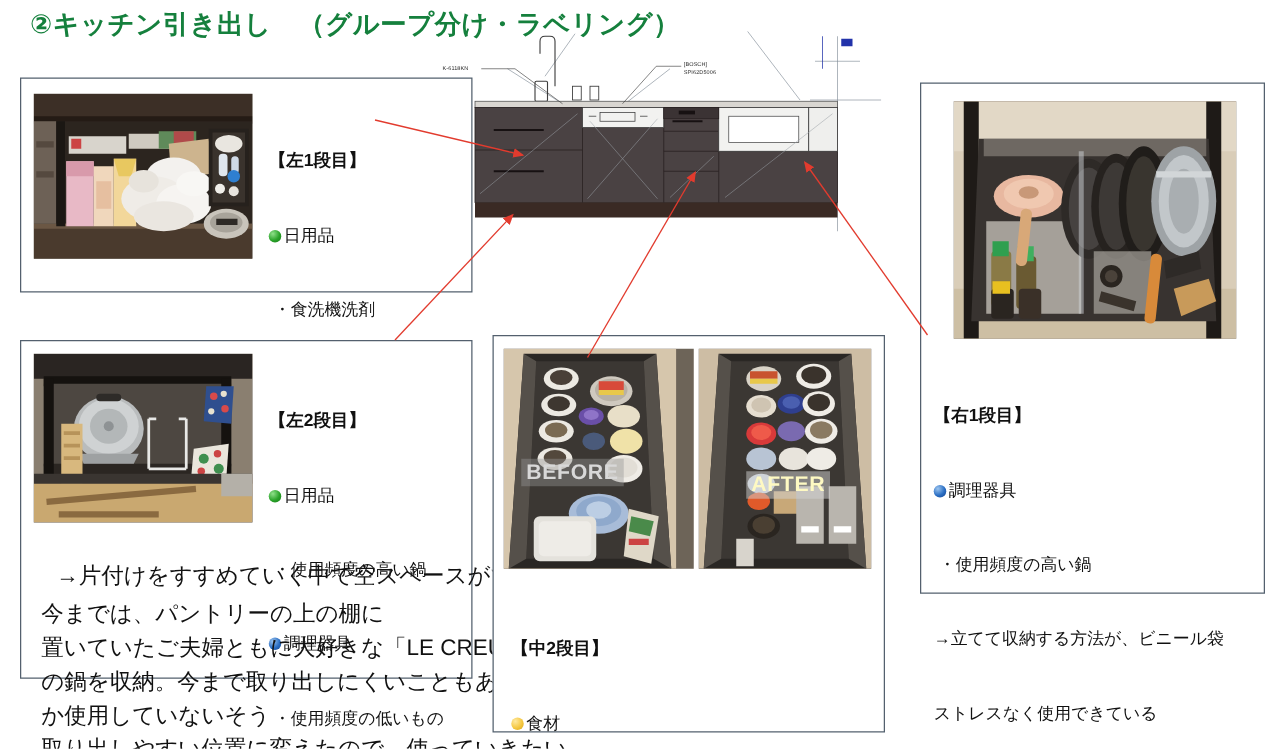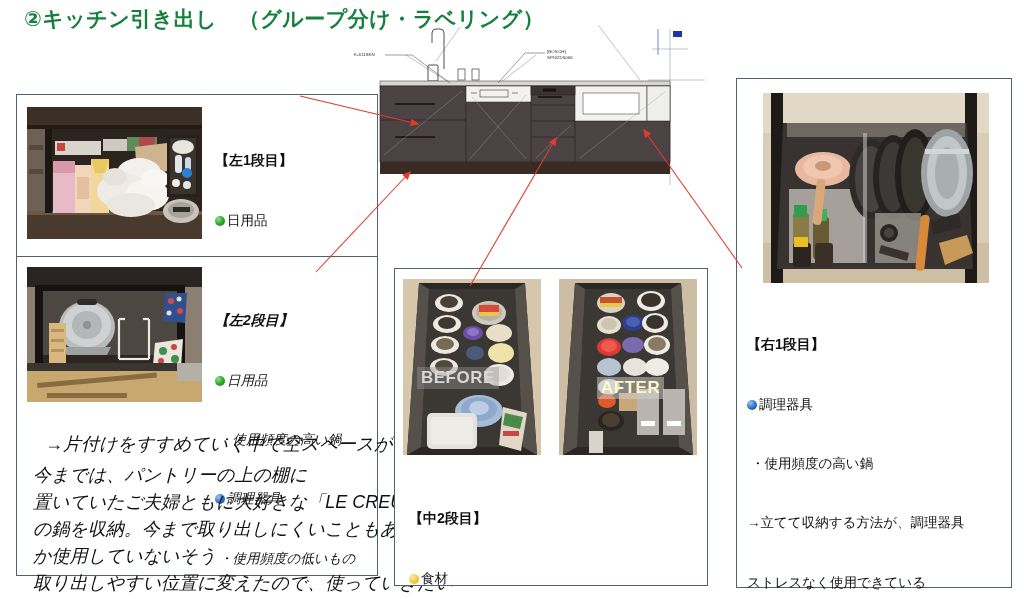--- a/index.html
+++ b/index.html
@@ -145,21 +145,21 @@
         <line x1="205" y1="28" x2="185" y2="28"></line>
         <line x1="185" y1="28" x2="158" y2="58"></line>
       </g>
     </svg>
     <div class="cadtxt" style="left:14px;top:27px;">K-6118KN</div>
     <div class="cadtxt" style="left:207px;top:24px;">[BOSCH]
 SPI62D5006</div>
     <div class="cadtxt blue" style="left:335px;top:7px;">SM</div>
   </div>
 
-  <div class="box" style="left:16px;top:62px;width:362px;height:172px;margin-top:32px;">
+  <div class="box" style="left:16px;top:62px;width:362px;height:172px;">
 
     <div class="photo" style="left:10px;top:12px;width:175px;height:132px;">
       <svg width="175" height="132" viewBox="0 0 175 132">
         <rect width="175" height="132" fill="#5a5046"></rect>
         <rect x="0" y="0" width="175" height="22" fill="#3c2f26"></rect>
         <rect x="0" y="18" width="175" height="6" fill="#241b15"></rect>
         <rect x="0" y="22" width="175" height="82" fill="#2c251f"></rect>
         <rect x="0" y="104" width="175" height="28" fill="#4a3a2d"></rect>
         <rect x="0" y="104" width="175" height="4" fill="#6b5744"></rect>
 
@@ -209,21 +209,21 @@
     <div class="tblock" style="left:198px;top:16px;">
       <div class="hdr">【左1段目】</div>
       <div class="li"><span class="bullet b-green"></span><span>日用品</span></div>
       <div class="li" style="padding-left:4px;">・食洗機洗剤</div>
       <div class="li" style="padding-left:4px;">・ゴミ袋ストック</div>
       <div class="li" style="padding-left:4px;">・ビニール袋</div>
       <div class="li" style="padding-left:4px;">・キッチン掃除用品</div>
     </div>
   </div>
 
-  <div class="box" style="left:16px;top:256px;width:362px;height:320px;font-style:italic;">
+  <div class="box" style="left:16px;top:272px;width:362px;height:271px;">
     <div class="photo" style="left:10px;top:10px;width:175px;height:135px;">
       <svg width="175" height="135" viewBox="0 0 175 135">
         <rect width="175" height="135" fill="#8a7f70"></rect>
         <rect x="0" y="0" width="175" height="20" fill="#2a2522"></rect>
         <rect x="8" y="18" width="150" height="8" fill="#15120f"></rect>
         <rect x="8" y="24" width="150" height="66" fill="#4d4741"></rect>
         <rect x="8" y="88" width="150" height="18" fill="#2b2622"></rect>
         <rect x="0" y="100" width="175" height="35" fill="#c9a870"></rect>
         <g fill="#8a6a40">
           <rect x="10" y="116" width="120" height="5" transform="rotate(-5 10 116)"></rect>
@@ -287,21 +287,21 @@
     <div class="para" style="left:16px;top:205px;">今までは、パントリーの上の棚に
 置いていたご夫婦ともに大好きな「LE CREUSET」
 の鍋を収納。今まで取り出しにくいこともあり1回し
 か使用していないそう
 取り出しやすい位置に変えたので、使っていきたい
 と喜んでくださってます</div>
   </div>
 
   <div class="box" style="left:394px;top:268px;width:314px;height:318px;">
 
-    <div class="photo" style="left:8px;top:10px;width:138px;height:176px;">
+    <div class="photo" style="left:8px;top:10px;width:152px;height:176px;">
       <svg width="138" height="176" viewBox="0 0 138 176">
         <rect width="138" height="176" fill="#c7b49a"></rect>
         <path d="M0 0 L138 0 L138 176 L0 176 Z" fill="#d6c6ac"></path>
 
         <path d="M16 4 L122 4 L134 176 L4 176 Z" fill="#2a2724"></path>
         <path d="M26 10 L112 10 L120 168 L18 168 Z" fill="#3b3733"></path>
 
         <path d="M16 4 L26 10 L18 168 L4 176 Z" fill="#55504a"></path>
         <path d="M122 4 L112 10 L120 168 L134 176 Z" fill="#55504a"></path>
 
@@ -389,21 +389,21 @@
       <div class="hdr">【中2段目】</div>
       <div class="li"><span class="bullet b-yellow"></span><span>食材</span></div>
       
       
       
       
       
     </div>
   </div>
 
-  <div class="box" style="left:736px;top:78px;width:276px;height:510px;padding-left:23px;">
+  <div class="box" style="left:736px;top:66px;width:276px;height:409px;padding-left:23px;">
     <div class="photo" style="left:26px;top:14px;width:226px;height:190px;">
       <svg width="226" height="190" viewBox="0 0 226 190">
         <rect width="226" height="190" fill="#d9cdb8"></rect>
         <rect x="0" y="0" width="226" height="40" fill="#e2d8c6"></rect>
         <rect x="0" y="150" width="226" height="40" fill="#cdbfa4"></rect>
 
         <rect x="8" y="0" width="12" height="190" fill="#1e1a17"></rect>
         <rect x="202" y="0" width="12" height="190" fill="#1e1a17"></rect>
 
         <path d="M20 30 L204 30 L210 176 L14 176 Z" fill="#383330"></path>
@@ -449,21 +449,21 @@
           <path d="M168 128 L196 120 L198 134 L170 142 Z" fill="#2e2a27"></path>
         </g>
 
         <rect x="100" y="40" width="4" height="130" fill="#cfd4d8" opacity="0.5"></rect>
       </svg>
     </div>
     <div class="tblock" style="left:10px;top:216px;">
       <div class="hdr">【右1段目】</div>
       <div class="li"><span class="bullet b-blue"></span><span>調理器具</span></div>
       <div class="li" style="padding-left:4px;">・使用頻度の高い鍋</div>
-      <div class="li">→立てて収納する方法が、調理器具</div>
+      <div class="li">→立てて収納する方法が、ビニール袋</div>
       <div class="li">ストレスなく使用できている</div>
       
       
       
     </div>
   </div>
 
   <div class="ovl">
     <svg width="1024" height="599" viewBox="0 0 1024 599">
       <defs>

